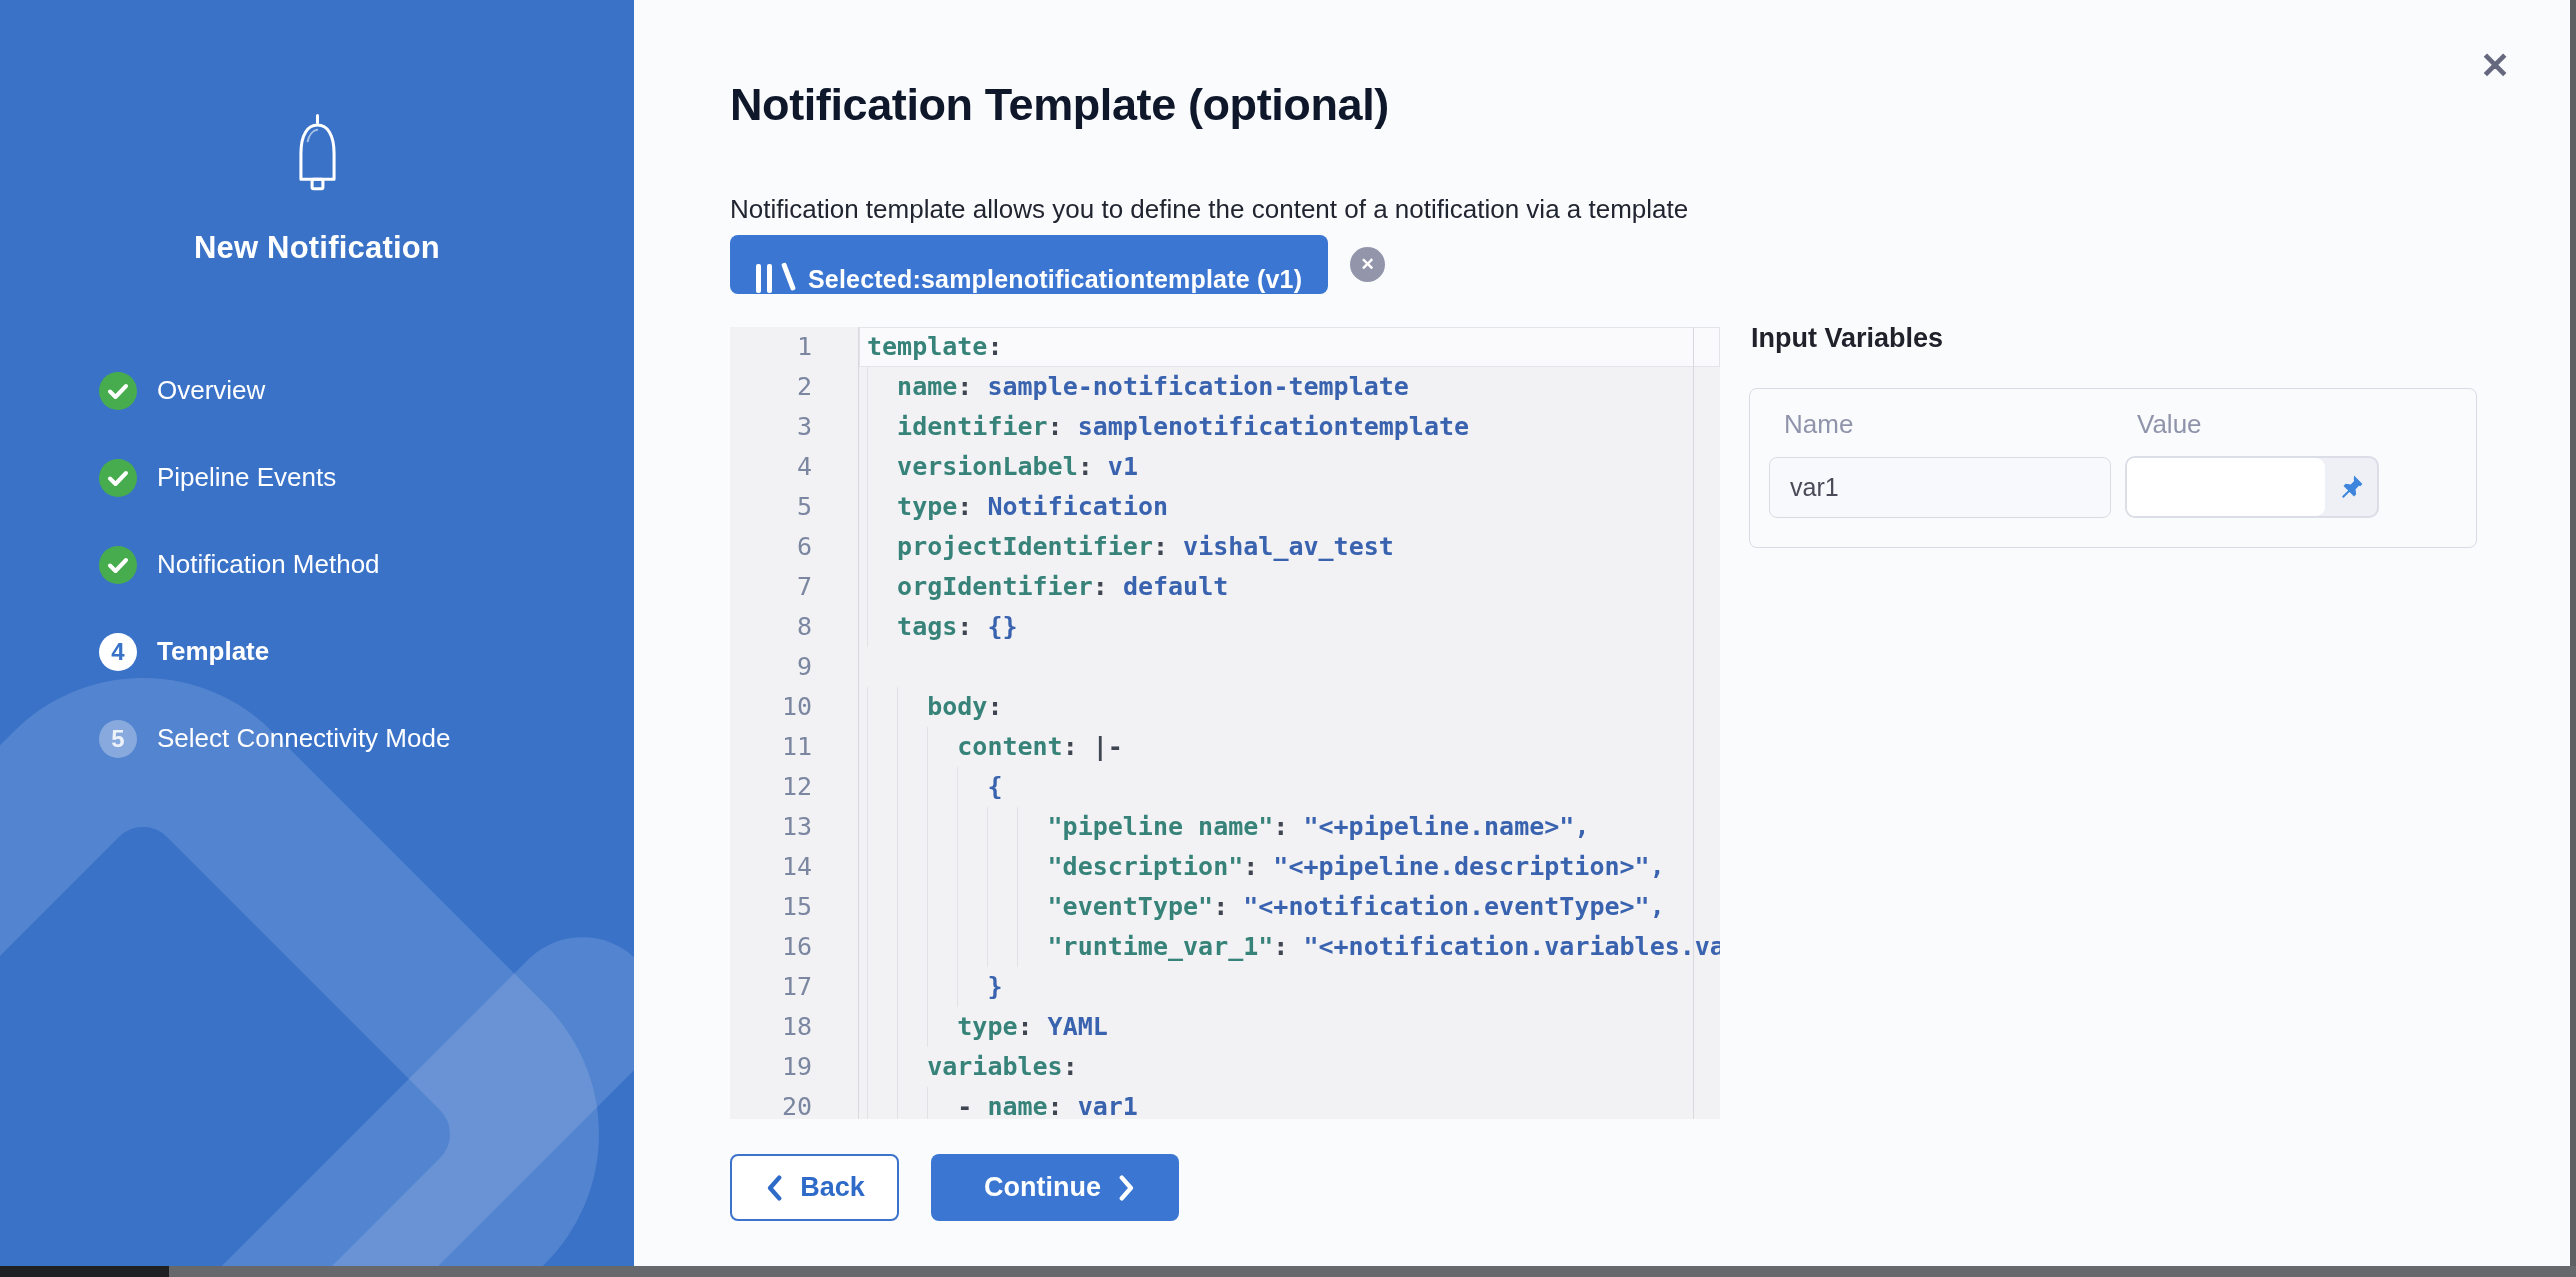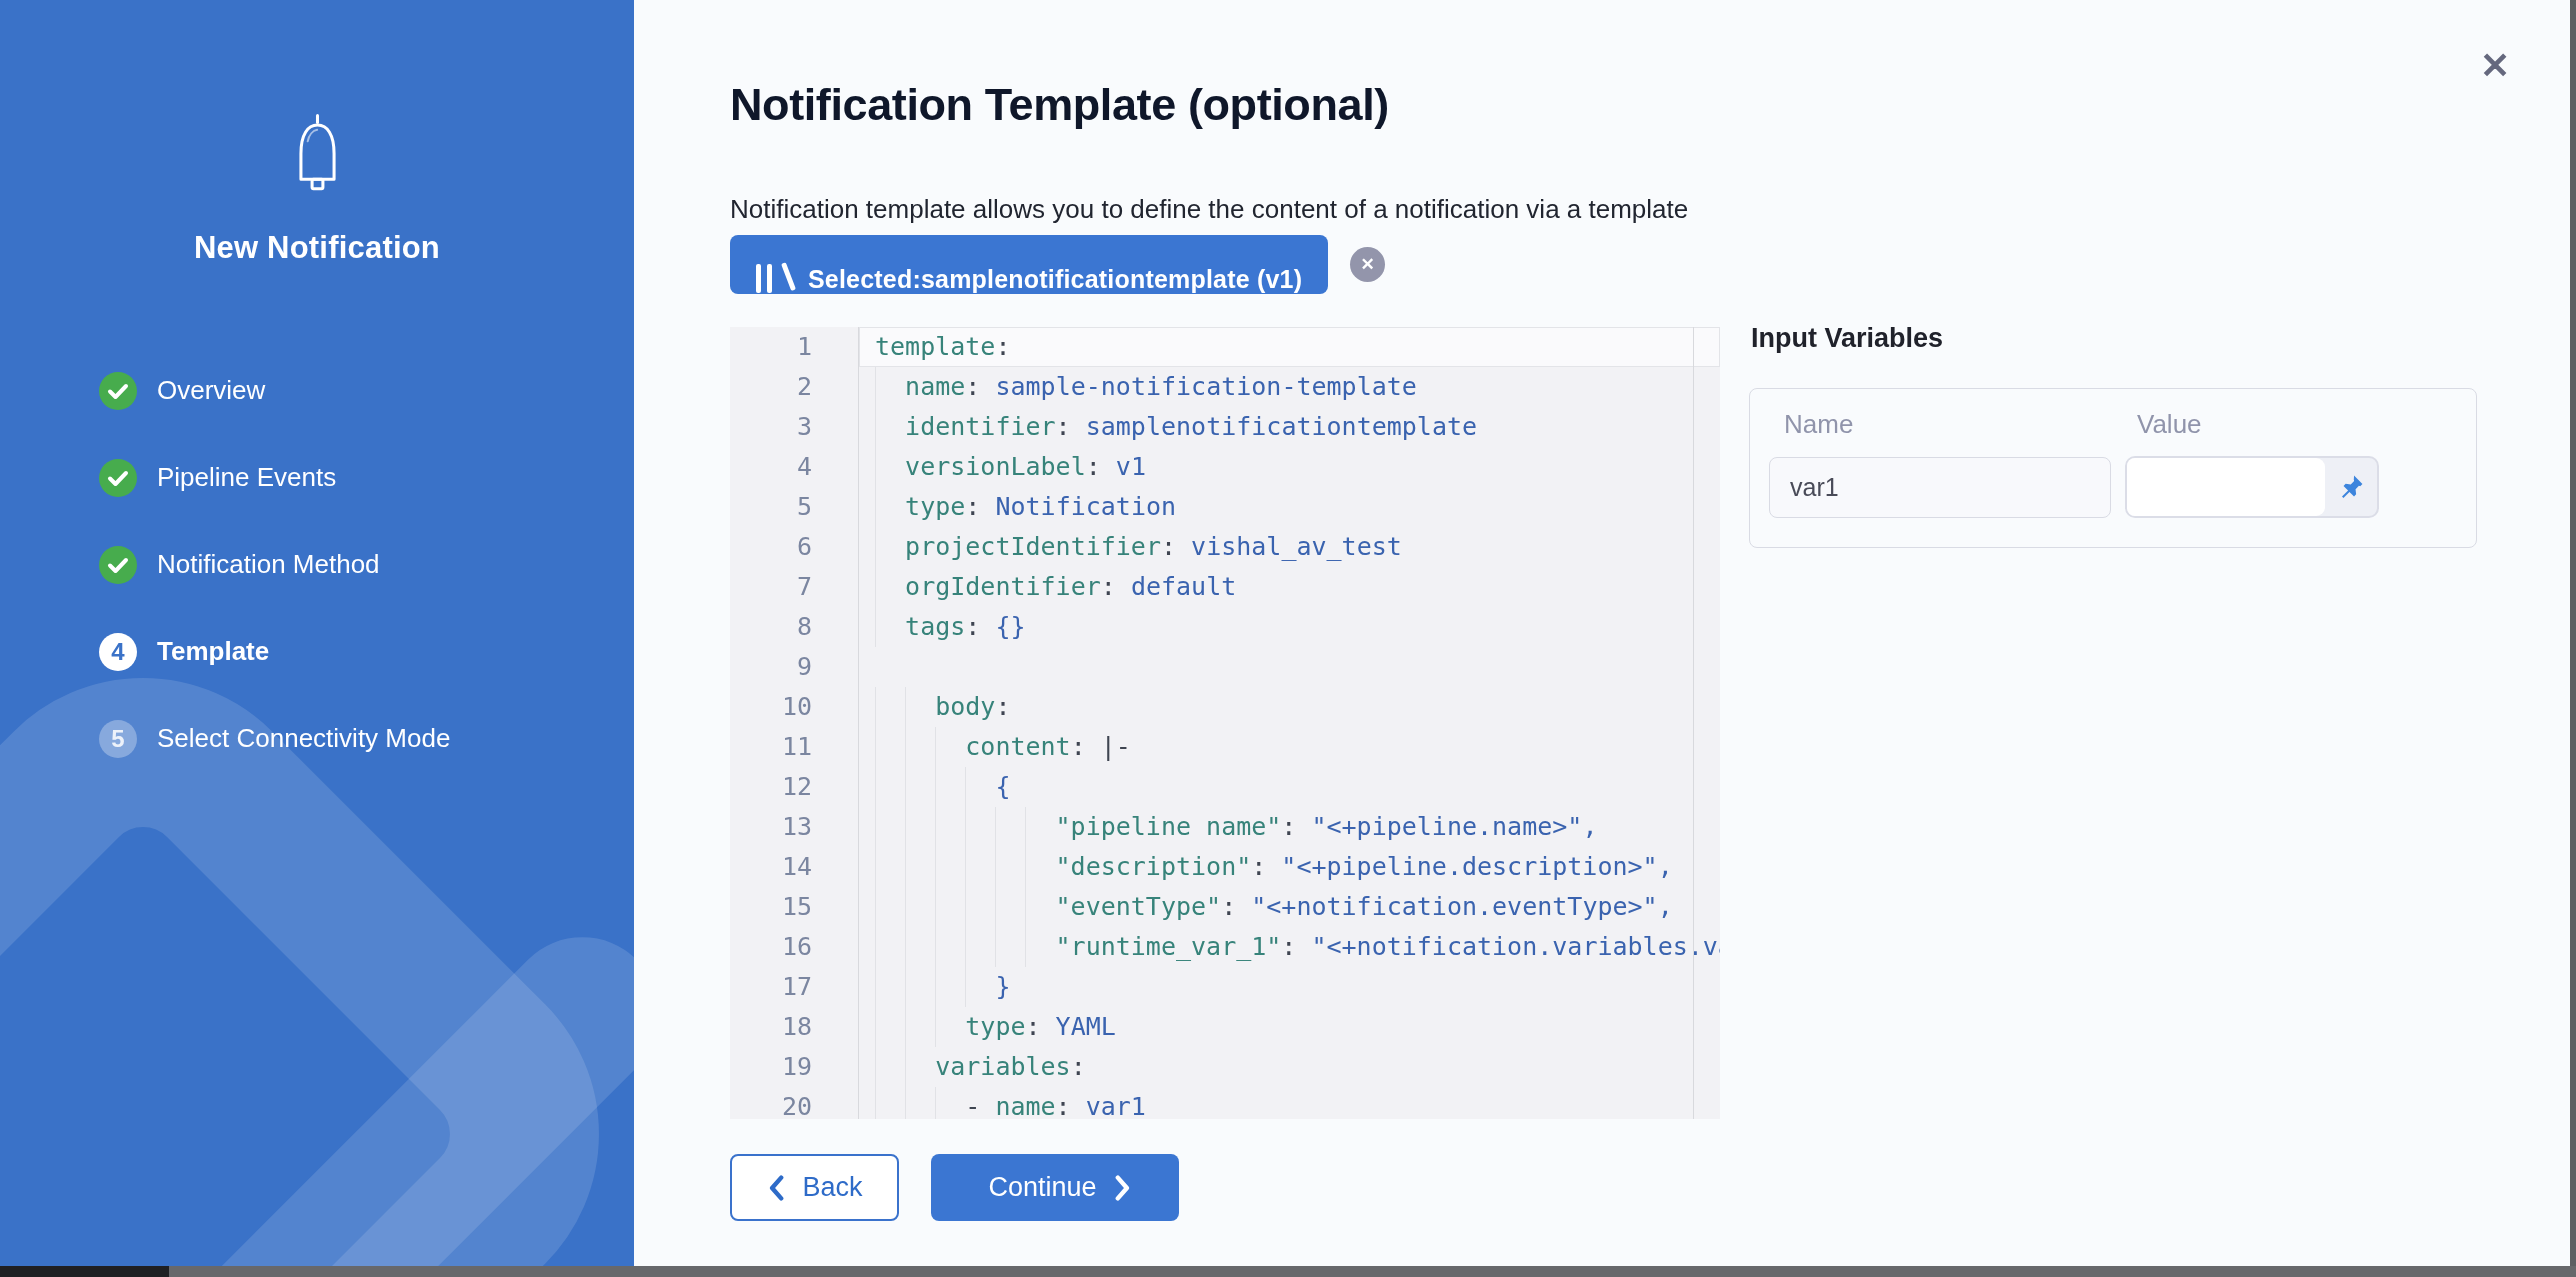--- a/index.html
+++ b/index.html
@@ -35,42 +35,42 @@
   .chip-icon i { display:block; width:5px; height:29px; background:#ffffff; border-radius:2px; margin-right:6px; }
   .chip-icon i.slant { transform-origin:top left; transform:rotate(-21deg); margin-left:3px; }
   .chip-label { color:#ffffff; font-size:25px; font-weight:600; letter-spacing:0.2px; }
   .chip-remove { width:35px; height:35px; border-radius:50%; background:#9395ab; border:none; color:#ffffff; font-size:17px; font-weight:700; cursor:pointer; display:flex; align-items:center; justify-content:center; }
 
   
   .editor { position:absolute; left:96px; top:327px; width:990px; height:792px; background:#f2f2f5; overflow:hidden; cursor:text; }
   .editor::after { content:""; position:absolute; top:0; bottom:0; right:26px; border-left:1px solid #d8d9dd; }
   .line { display:flex; height:40px; line-height:40px; font-family:"DejaVu Sans Mono","Liberation Mono",monospace; font-size:25px; }
   .gutter { width:129px; flex:none; text-align:right; padding-right:46px; color:#7b86a0; border-right:1px solid #d8d9dd; }
-  .code { flex:1; padding-left:16px; white-space:pre; overflow:hidden; }
+  .code { flex:1; padding-left:8px; white-space:pre; overflow:hidden;font-weight:bold; }
   .line.current .code { background:#fafafc; box-shadow:inset 0 0 0 1px #e3e4e8; }
   .ig { display:inline-block; width:2ch; height:40px; vertical-align:top; border-left:1px solid #e1e2e6; }
   .tk-k { color:#37837a; }
   .tk-v { color:#3a63af; }
   .tk-p { color:#3f4551; }
 
   
   .vars-title { position:absolute; left:1117px; top:323px; font-size:27px; font-weight:700; color:#20222b; }
   .vars-card { position:absolute; left:1115px; top:388px; width:728px; height:160px; border:1px solid #d9dbe4; border-radius:8px; }
   .vars-labels { display:flex; padding:20px 0 0 34px; }
   .vars-labels span { font-size:26px; color:#9094ab; }
   .vars-labels span:first-child { width:353px; }
   .var-row { display:flex; align-items:center; padding-left:19px; margin-top:16px; }
   .name-input { width:342px; height:61px; background:#f8f9fc; border:1px solid #d9dbe4; border-radius:8px; font-size:25px; color:#494b58; padding:0 20px; font-family:"Liberation Sans","DejaVu Sans",sans-serif; }
   .value-group { display:flex; width:254px; height:62px; margin-left:14px; background:#eef0f6; border:2px solid #dbdde7; border-radius:10px; overflow:hidden; }
   .value-input { width:198px; height:100%; border:none; outline:none; background:#ffffff; border-radius:0 9px 9px 0; font-size:25px; padding:0 16px; color:#494b58; }
   .pin-btn { flex:1; border:none; background:transparent; cursor:pointer; display:flex; align-items:center; justify-content:center; }
 
   
   .footer { position:absolute; left:96px; top:1154px; display:flex; gap:32px; }
-  .btn { height:67px; border-radius:8px; font-size:27px; font-weight:400; display:flex; align-items:center; justify-content:center; gap:16px; cursor:pointer; font-family:"Liberation Sans","DejaVu Sans",sans-serif; }
+  .btn { height:67px; border-radius:8px; font-size:27px; font-weight:700; display:flex; align-items:center; justify-content:center; gap:16px; cursor:pointer; font-family:"Liberation Sans","DejaVu Sans",sans-serif; }
   .btn.back { width:169px; background:#ffffff; border:2px solid #3a72cc; color:#2e6bc8; }
   .btn.continue { width:248px; background:#3b76d2; border:none; color:#ffffff;padding-left:11px; }
 
   
   .hscroll { position:absolute; left:0; right:0; bottom:0; height:11px; background:#67686b; z-index:60; cursor:pointer; }
   .hthumb { width:169px; height:100%; background:#1f2023; }
   .vscroll { position:absolute; right:0; top:0; width:6px; height:1277px; background:#5d5f62; z-index:50; cursor:pointer; }
 </style>
 </head>
 <body>

